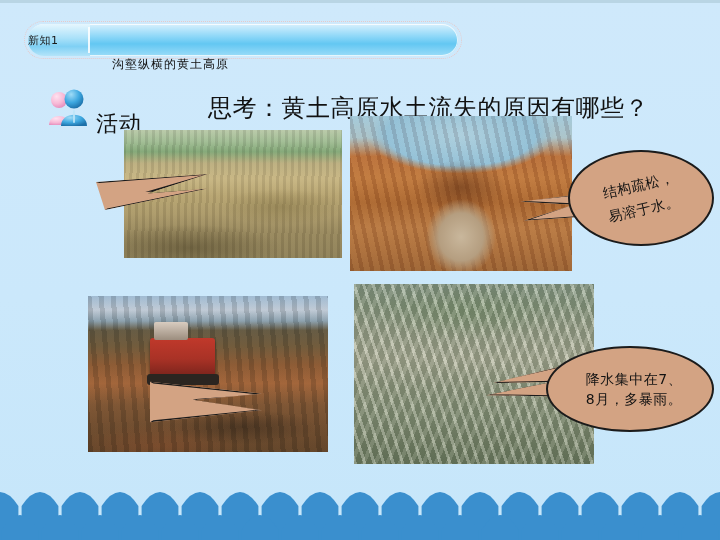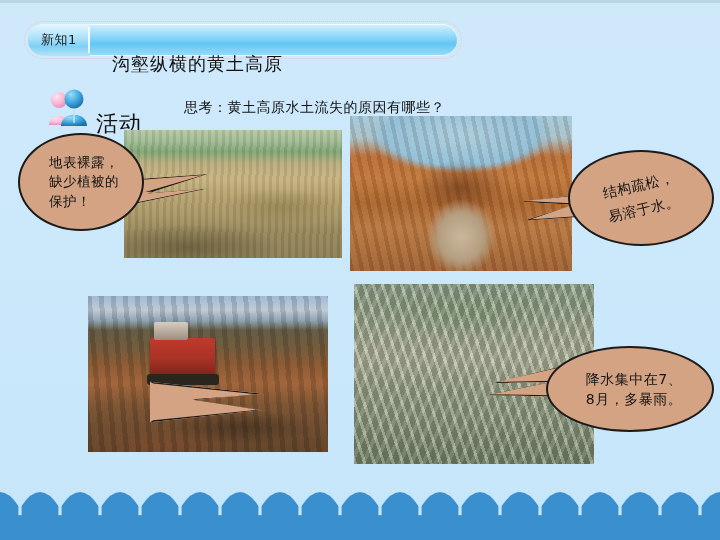--- a/index.html
+++ b/index.html
@@ -53,35 +53,35 @@
     pointer-events: none;
   }
   .badge {
     position: relative;
     width: 62px;
     height: 32px;
     border-radius: 16px 0 0 16px;
     background: linear-gradient(180deg, #e6f6fe 0%, #a9e1f9 45%, #7fd0f4 70%, #b4e4f9 100%);
     display: flex;
     align-items: center;
-    justify-content: center;
-    font-size: 13px;
+    justify-content: flex-start;
+    font-size: 11px;
     color: #1a1a1a;
     letter-spacing: 0.5px;
   }
   .badge::after {
     content: "";
     position: absolute;
     right: 0; top: 3px;
     width: 2px; height: 26px;
     background: rgba(255,255,255,0.85);
   }
   .title-text {
     padding-left: 22px;
-    font-size: 18px;
+    font-size: 12px;
     color: #111;
     letter-spacing: 1px;
     margin-top: 48px;
   }
 
   
   .activity-row {
     position: absolute;
     left: 46px;
     top: 76px;
@@ -95,23 +95,23 @@
     flex: none;
   }
   .activity-label {
     font-size: 22px;
     color: #111;
     margin-left: 4px;
     letter-spacing: 1px;
     margin-top: 33px;
   }
   .activity-question {
-    font-size: 14px;
+    font-size: 24px;
     color: #111;
-    margin-left: 42px;
+    margin-left: 66px;
     letter-spacing: 0.5px;
   }
 
   
   .photo {
     position: absolute;
     overflow: hidden;
     background: #b9a98d;
   }
   .ph-inner { position: absolute; inset: 0; }
@@ -344,25 +344,20 @@
 
   <div class="photo" id="photo-br">
     <div class="ph-inner"></div>
   </div>
 
   <div class="tail" id="tail-1"></div>
   <div class="tail" id="tail-2"></div>
   <div class="tail" id="tail-3"></div>
   <div class="tail" id="tail-4"></div>
 
-  <div class="callout" id="callout-1">
-    <div class="callout-text">地表裸露，
-缺少植被的
-保护！</div>
-  </div>
 
   <div class="callout" id="callout-2">
     <div class="callout-text">结构疏松，
 易溶于水。</div>
   </div>
 
 
   <div class="callout" id="callout-4">
     <div class="callout-text">降水集中在7、
 8月，多暴雨。</div>

